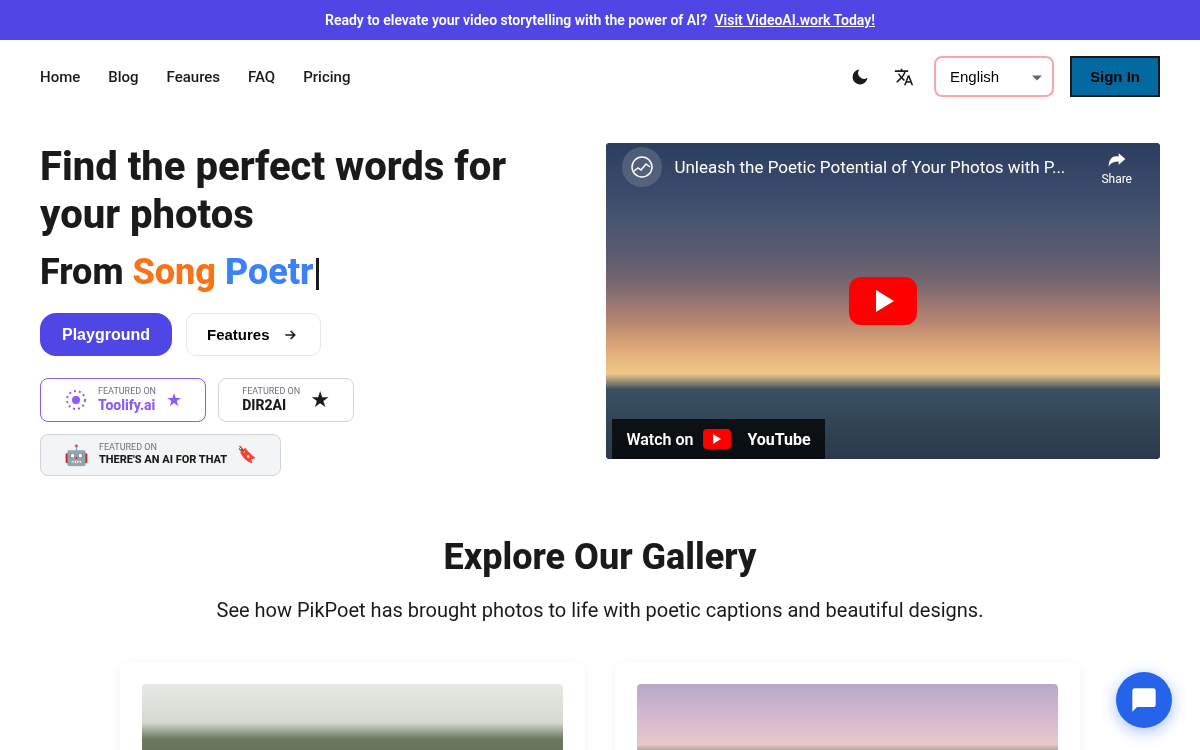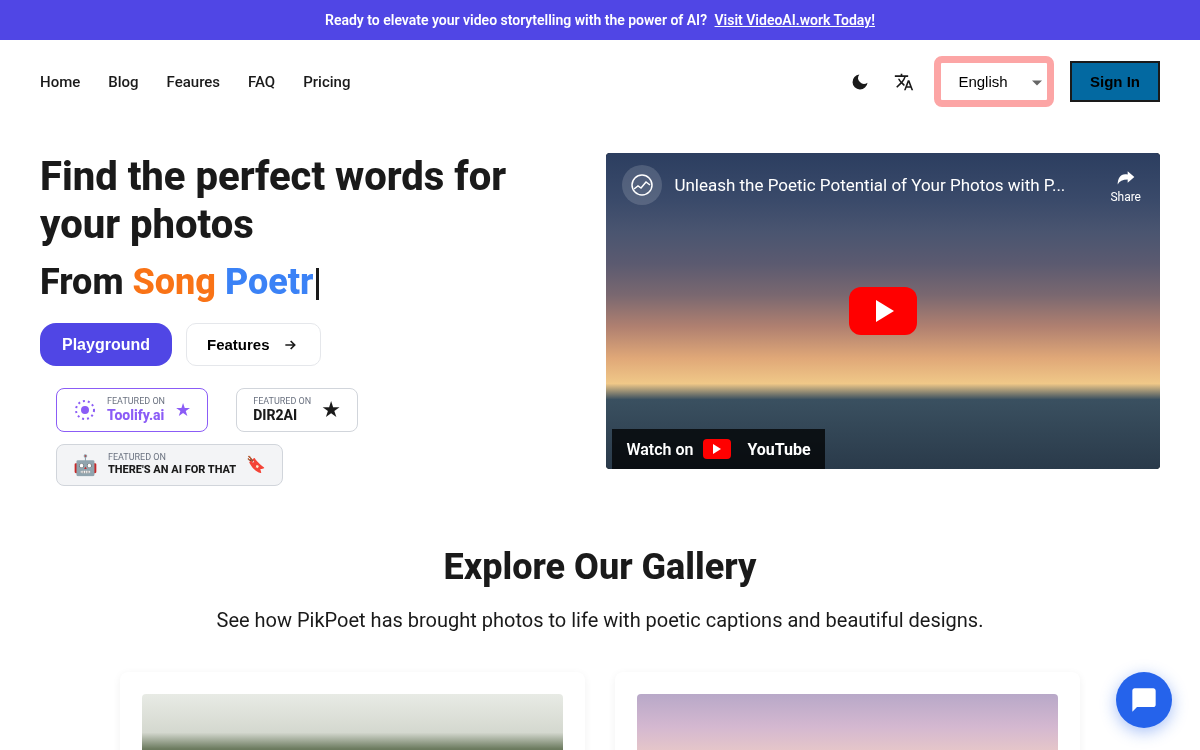--- a/index.html
+++ b/index.html
@@ -20,24 +20,23 @@
       align-items: center;
       justify-content: space-between;
       padding: 16px 40px;
       background: white;
     }
     .nav-links { display: flex; gap: 28px; }
     .nav-links a { color: #1a1a1a; text-decoration: none; font-size: 15px; font-weight: 500; }
     .nav-right { display: flex; align-items: center; gap: 16px; }
     .icon-btn { background: none; border: none; cursor: pointer; padding: 4px; display: flex; align-items: center; }
     .lang-select {
-      border: 7px solid #fca5a5; border-radius: 8px; padding: 10px 36px 10px 14px;
+      border: 2px solid #fca5a5; border-radius: 8px; padding: 10px 36px 10px 14px;
       font-size: 15px; background: white; appearance: none; position: relative;
       min-width: 120px;
-      text-align: center;
     }
     .lang-wrapper { position: relative; display: inline-block; }
     .lang-wrapper::after {
       content: ''; position: absolute; right: 12px; top: 50%; transform: translateY(-30%);
       border-left: 5px solid transparent; border-right: 5px solid transparent; border-top: 5px solid #666;
       pointer-events: none;
     }
     .signin-btn {
       border: 2px solid #1a1a1a; background: #0369a1; padding: 10px 18px;
       border-radius: 0; font-weight: 600; font-size: 15px; cursor: pointer;
@@ -58,40 +57,39 @@
       border-radius: 16px; font-weight: 700; font-size: 16px; cursor: pointer;
     }
     .btn-secondary {
       background: white; border: 1px solid #e5e7eb; padding: 12px 20px;
       border-radius: 10px; font-weight: 700; font-size: 15px; cursor: pointer;
       display: inline-flex; align-items: center; gap: 10px;
     }
     
     .badges { display: flex; gap: 12px; flex-wrap: wrap; }
     .badge {
-      border: 1px solid #d1d5db; border-radius: 8px; padding: 8px 16px;
+      border: 1px solid #d1d5db; border-radius: 8px; padding: 8px 23px;
       display: flex; align-items: center; gap: 10px; font-size: 12px;
       background: white;
-      margin-left: 16px;
     }
     .badge-1 { border-color: #8b5cf6; }
     .badge-small { font-size: 9px; color: #6b7280; line-height: 1.1; }
     .badge-brand { font-weight: 800; font-size: 14px; }
     .badge-star { color: #8b5cf6; font-size: 18px; }
     
     .video-frame {
       flex: 1; background: #000; border-radius: 4px; position: relative; height: 316px; overflow: hidden;
     }
     .video-sky {
       position: absolute; inset: 0;
       background: linear-gradient(180deg, #2c3e60 0%, #3a4a6a 15%, #4a5570 25%, #5b5a70 35%, #7a6870 45%, #b08070 55%, #e0a878 65%, #f0c888 73%, #3a5060 78%, #2a3a4a 100%);
     }
     .video-top {
-      position: absolute; top: 0; left: 0; right: 3px; display: flex; align-items: center;
-      padding: 12px 16px; gap: 12px; color: white; z-index: 2;
+      position: absolute; top: 0; left: 0; right: 12px; display: flex; align-items: center;
+      padding: 4px 16px; gap: 12px; color: white; z-index: 2;
     }
     .video-channel-icon {
       width: 40px; height: 40px; border-radius: 50%; background: rgba(255,255,255,0.15);
       display: flex; align-items: center; justify-content: center;
     }
     .video-title { font-size: 17px; flex: 1; white-space: nowrap; overflow: hidden; text-overflow: ellipsis; }
     .video-share { text-align: center; font-size: 12px; }
     .play-button {
       position: absolute; top: 50%; left: 50%; transform: translate(-50%, -50%);
       width: 68px; height: 48px; background: #ff0000; border-radius: 12px;

